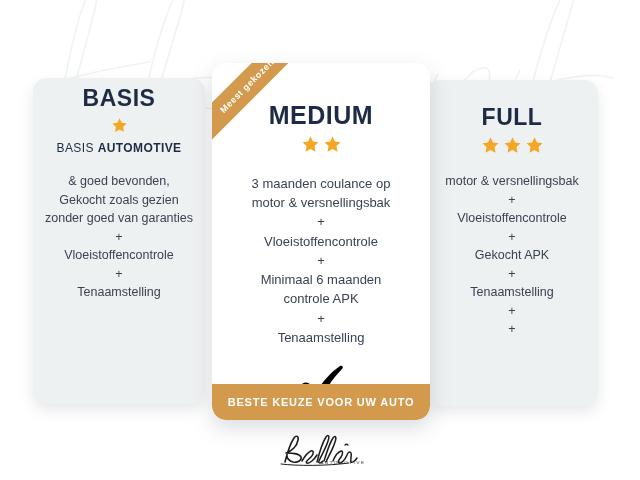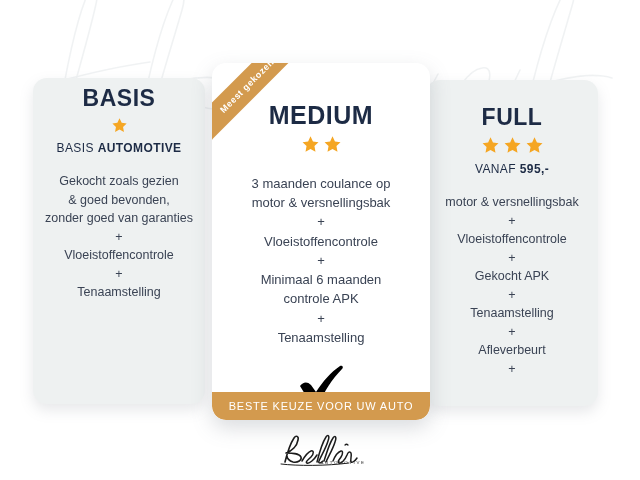--- a/index.html
+++ b/index.html
@@ -123,25 +123,25 @@
     margin-top: 14px;
     display: flex;
     justify-content: center;
   }
 
   
   .cta {
     position: absolute;
     left: 0; bottom: 0;
     width: 100%;
-    height: 28px;
+    height: 36px;
     background: #d39a4e;
     color: #ffffff;
     font-size: 11px;
-    font-weight: normal;
+    font-weight: bold;
     letter-spacing: 0.8px;
     display: flex;
     align-items: center;
     justify-content: center;
     border-bottom-left-radius: 14px;
     border-bottom-right-radius: 14px;
   }
 
   
   #logo {
@@ -188,22 +188,22 @@
         <svg width="17" height="17" viewBox="0 0 24 24">
             <path fill="#f5a623" d="M12 1.6l3.1 6.6 7 .9-5.1 4.9 1.3 7-6.3-3.4-6.3 3.4 1.3-7L2 9.1l7-.9z"></path>
           </svg>
       </span>
     </div>
     <div class="plan-sub">
       <span>BASIS</span>
       <span class="strong">AUTOMOTIVE</span>
     </div>
     <div class="features">
+      <span class="feature-line">&amp; goed bevonden,</span>
       <span class="feature-line">Gekocht zoals gezien</span>
-      <span class="feature-line">&amp; goed bevonden,</span>
       <span class="feature-line">zonder goed van garanties</span>
       <span class="plus">+</span>
       <span class="feature-line">Vloeistoffencontrole</span>
       <span class="plus">+</span>
       <span class="feature-line">Tenaamstelling</span>
     </div>
   </div>
 
   <div class="card medium">
     <div class="ribbon">
@@ -253,34 +253,29 @@
         <svg width="19" height="19" viewBox="0 0 24 24">
             <path fill="#f5a623" d="M12 1.6l3.1 6.6 7 .9-5.1 4.9 1.3 7-6.3-3.4-6.3 3.4 1.3-7L2 9.1l7-.9z"></path>
           </svg>
       </span>
       <span class="star">
         <svg width="19" height="19" viewBox="0 0 24 24">
             <path fill="#f5a623" d="M12 1.6l3.1 6.6 7 .9-5.1 4.9 1.3 7-6.3-3.4-6.3 3.4 1.3-7L2 9.1l7-.9z"></path>
           </svg>
       </span>
     </div>
-    <div class="plan-sub">
-      <span>VANAF</span>
-      <span class="strong">595,-</span>
-    </div>
     <div class="features">
       <span class="feature-line">motor &amp; versnellingsbak</span>
       <span class="plus">+</span>
       <span class="feature-line">Vloeistoffencontrole</span>
       <span class="plus">+</span>
       <span class="feature-line">Gekocht APK</span>
       <span class="plus">+</span>
       <span class="feature-line">Tenaamstelling</span>
       <span class="plus">+</span>
-      <span class="feature-line">Afleverbeurt</span>
       <span class="plus">+</span>
     </div>
   </div>
 
   <div id="logo">
     <svg width="110" height="34" viewBox="0 0 110 34" xmlns="http://www.w3.org/2000/svg">
       <g fill="none" stroke="#1b1b1b" stroke-linecap="round" stroke-linejoin="round">
         <path d="M14 30 C 16 22, 19 12, 23 6 C 25 3, 28 4, 27 8 C 26 14, 21 19, 15 21 C 21 21, 28 21, 30 25 C 31 28, 27 31, 22 30 C 18 29, 16 26, 16 24" stroke-width="1.6"></path>
         <path d="M31 29 C 34 24, 37 20, 40 19 C 43 18, 43 22, 40 25 C 37 28, 34 30, 36 31 C 38 32, 43 28, 46 23" stroke-width="1.5"></path>
         <path d="M46 30 C 48 22, 51 11, 55 5 C 57 2, 59 4, 57 9 C 55 16, 50 24, 48 29 C 47 31, 49 32, 52 29" stroke-width="1.5"></path>

